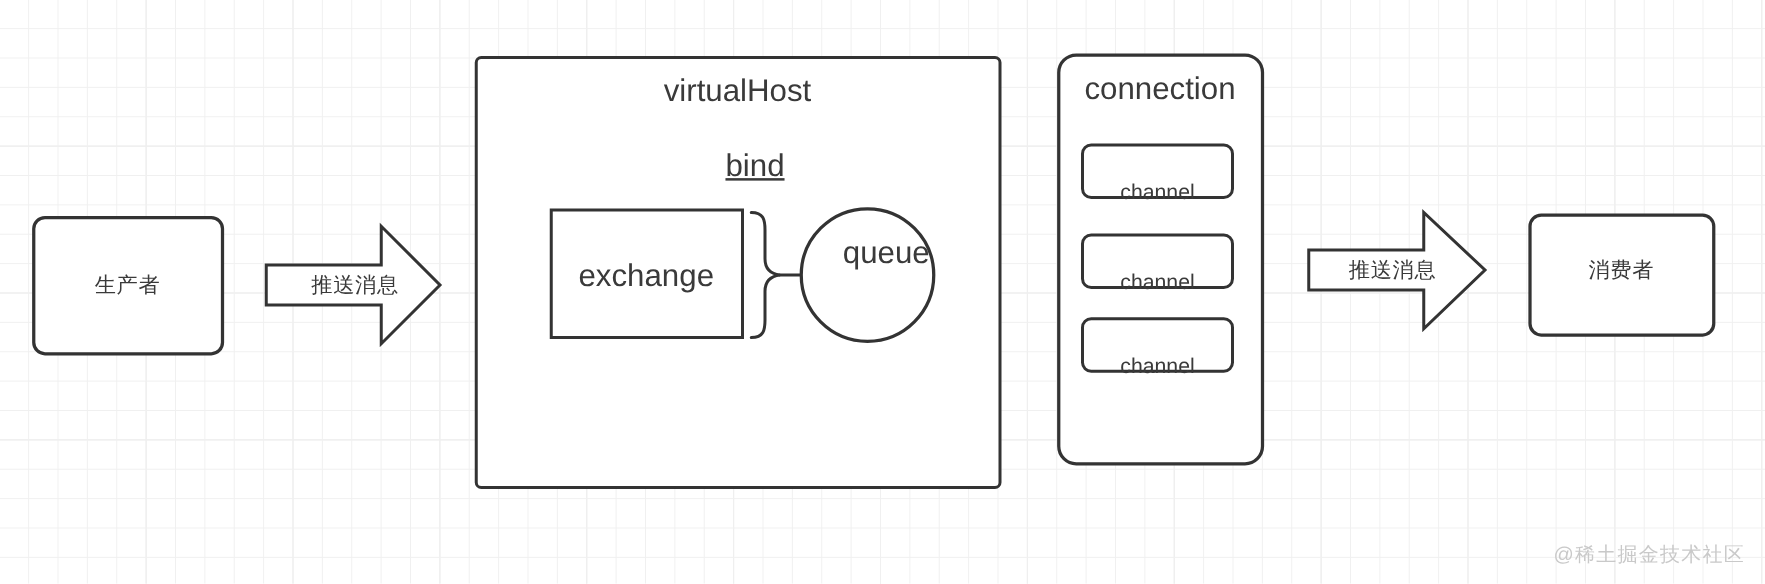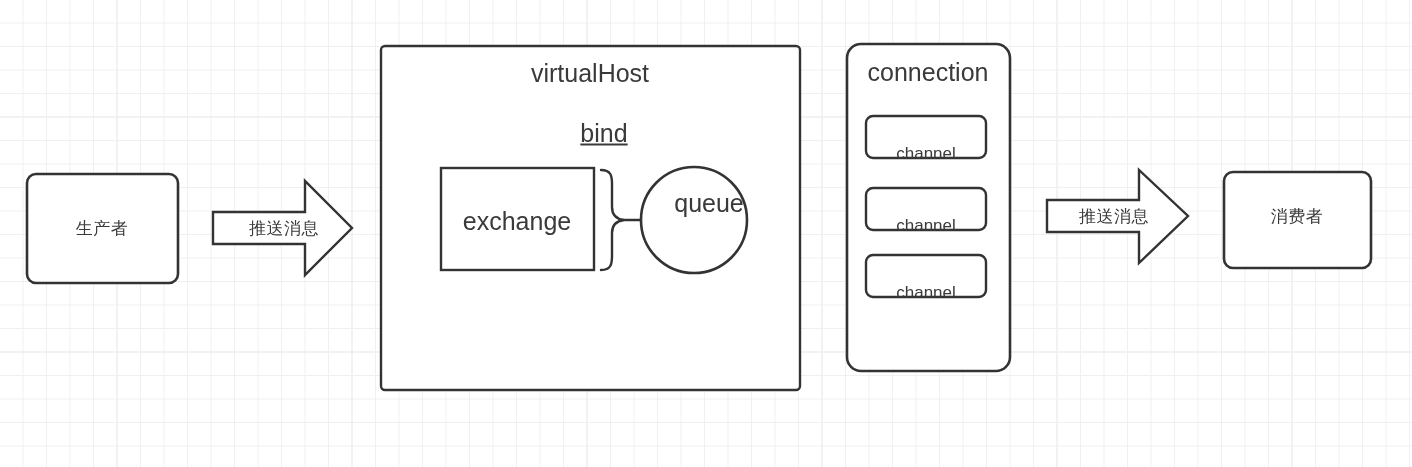--- a/index.html
+++ b/index.html
@@ -115,14 +115,15 @@
   <div class="lbl lbl-sm" style="left:926px; top:137px;">channel</div>
 
   <div class="lbl lbl-sm" style="left:926px; top:209px;">channel</div>
 
   <div class="lbl lbl-sm" style="left:926px; top:276px;">channel</div>
 
   <div class="lbl lbl-cn" style="left:1114px; top:216px;">推送消息</div>
 
   <div class="lbl lbl-cn" style="left:1297px; top:216px;">消费者</div>
 
+  <div id="watermark">@稀土掘金技术社区</div>
 
 </div>
 
 </body></html>

